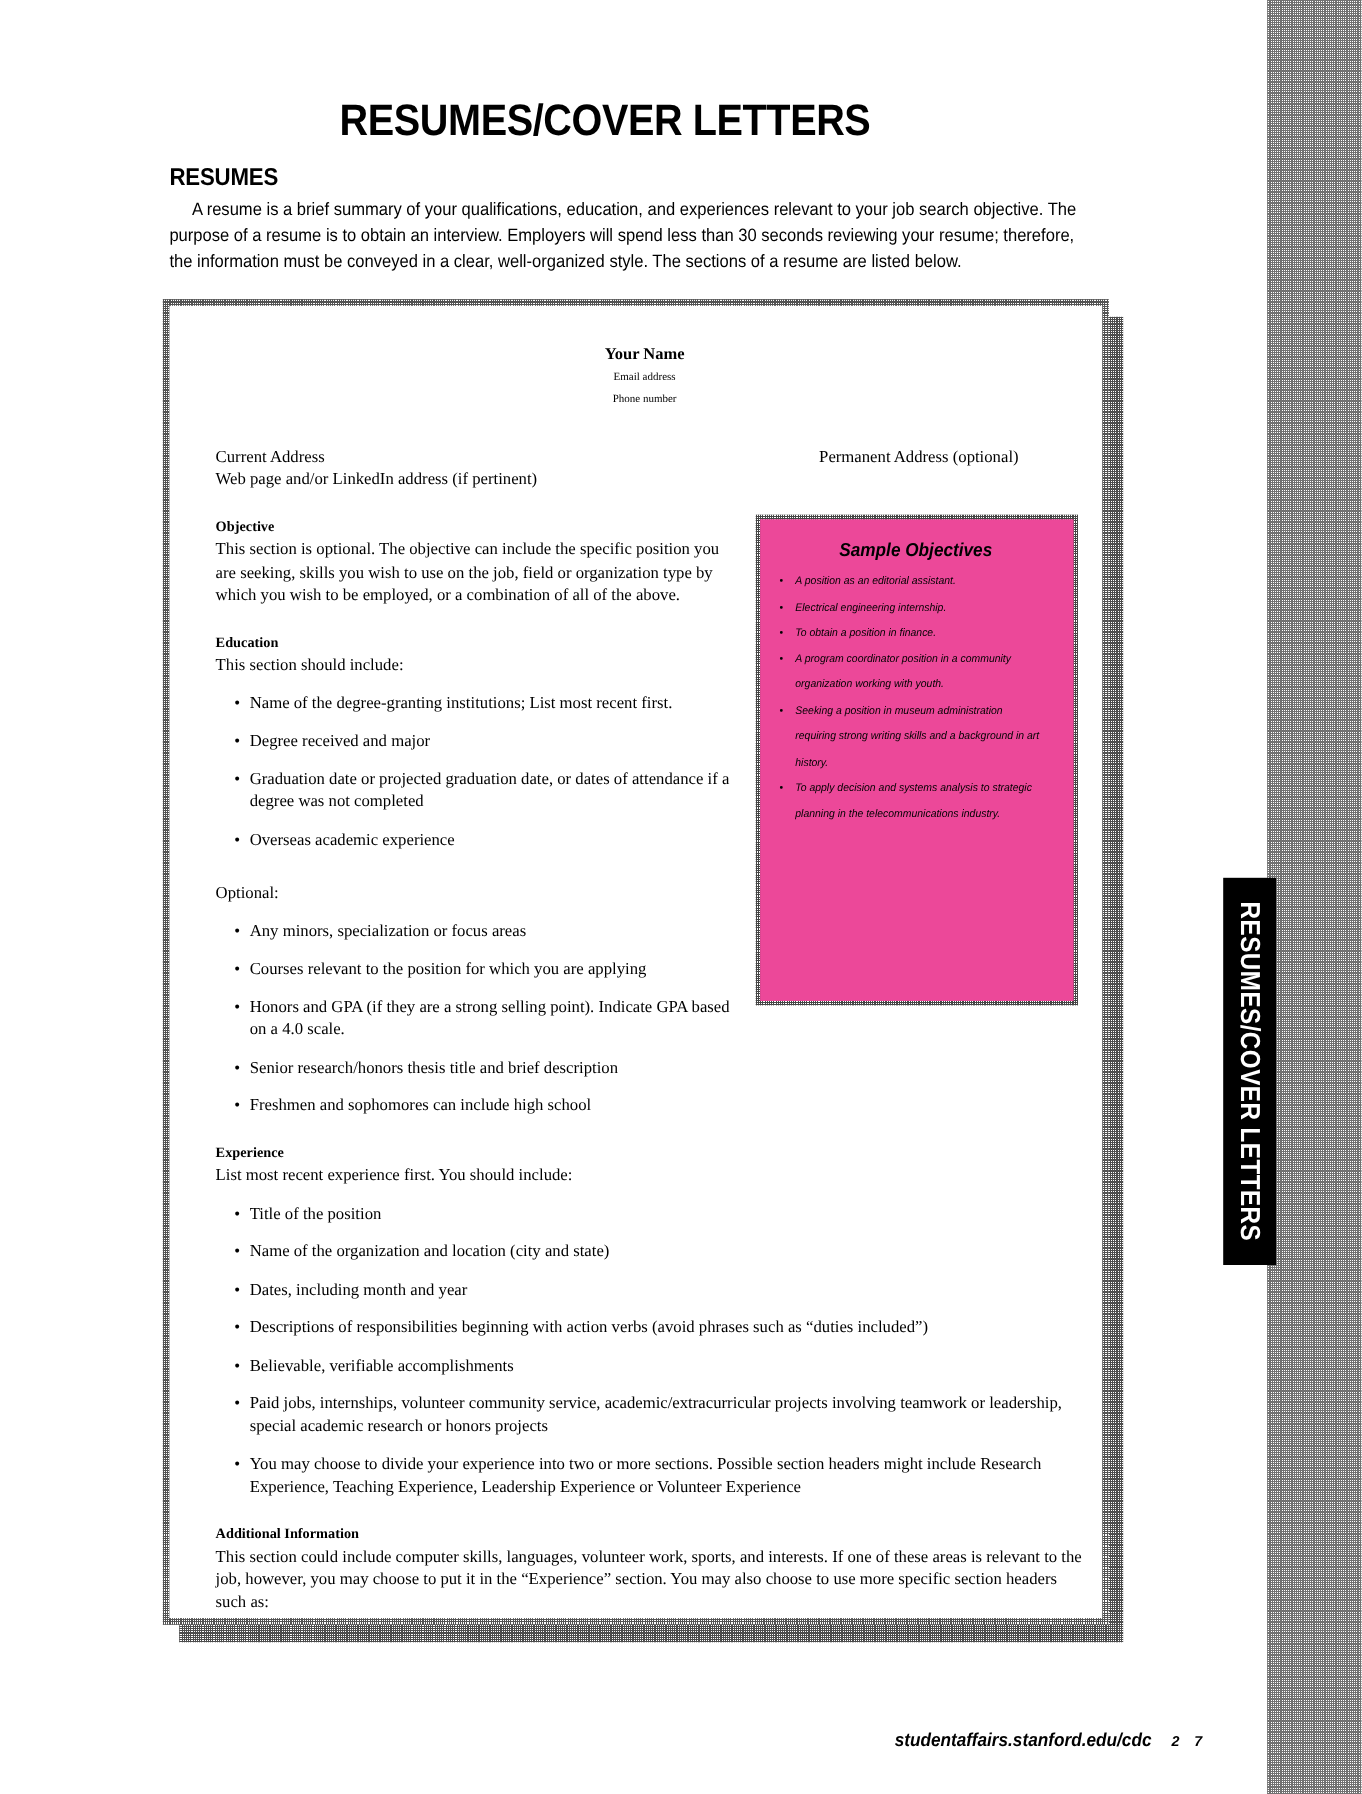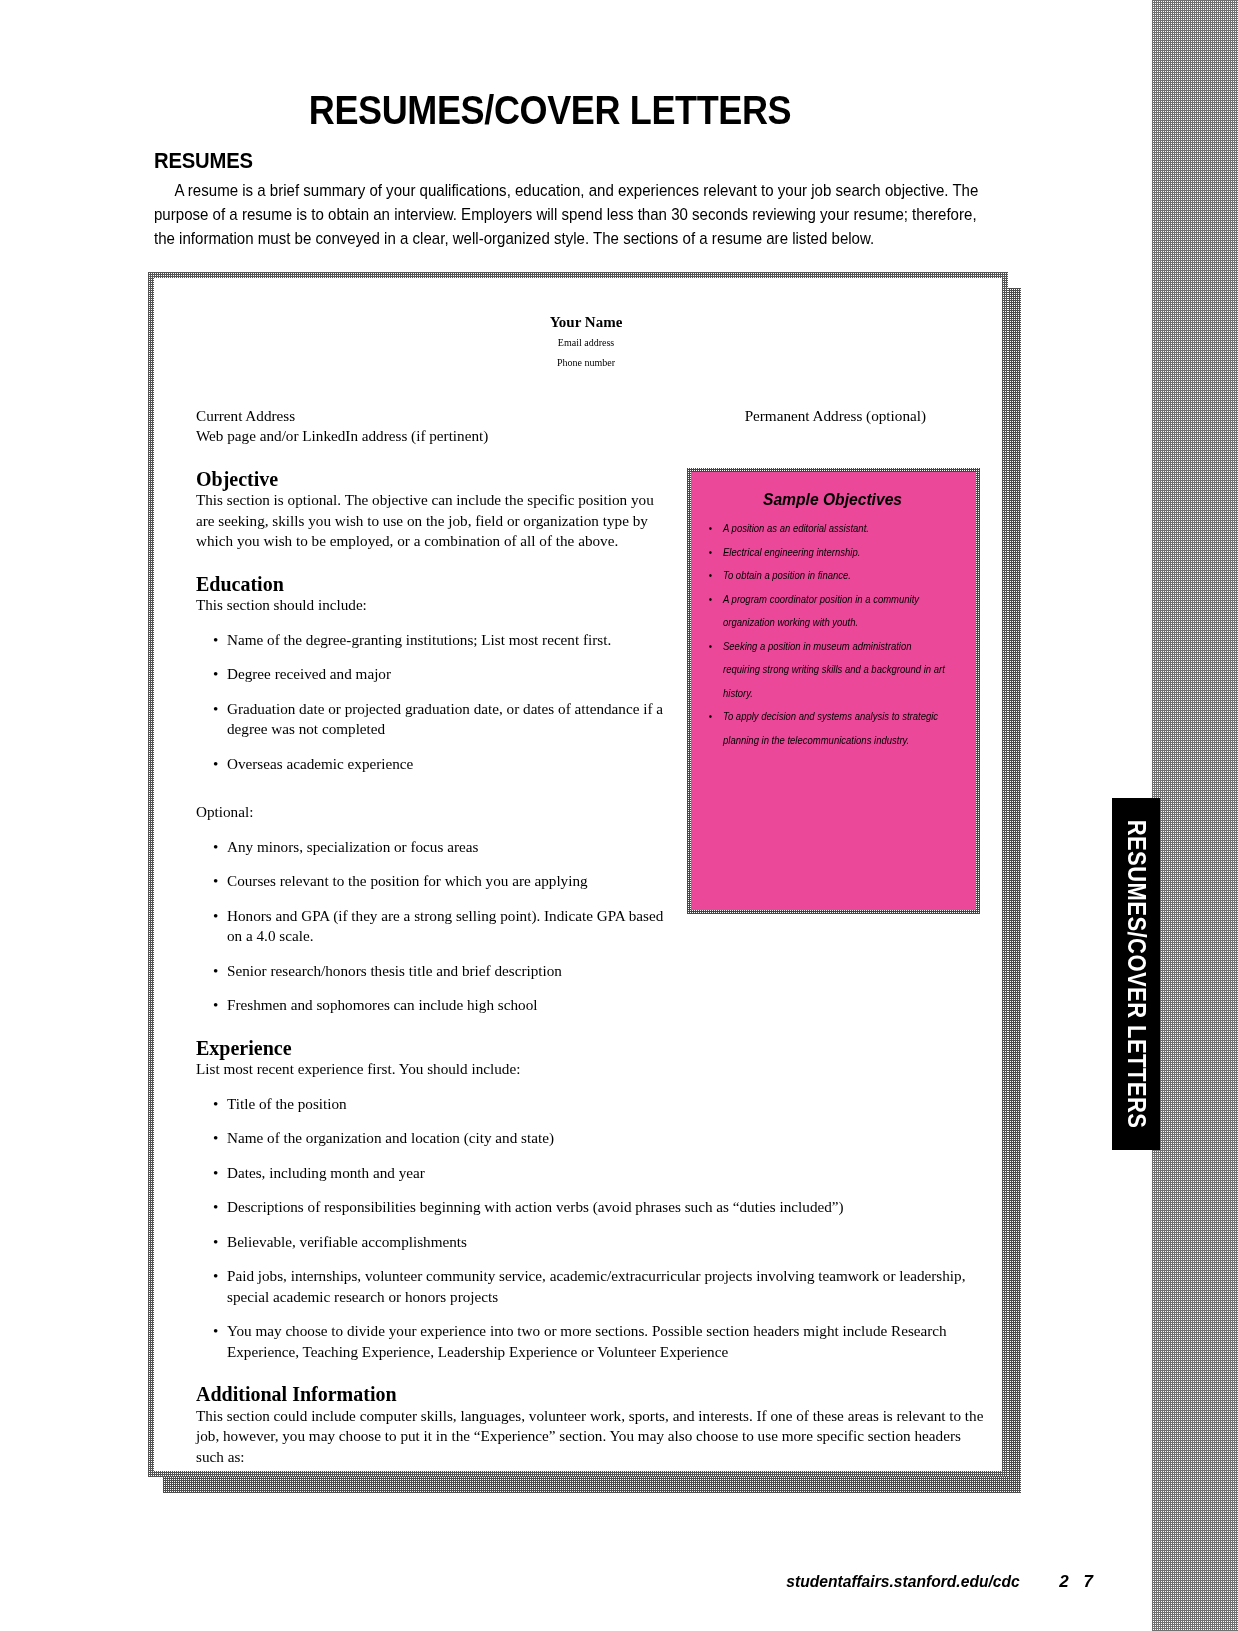--- a/index.html
+++ b/index.html
@@ -167,21 +167,21 @@
     justify-content: space-between;
     margin-top: 32px;
     width: 730px;
   }
   .addr-left { text-align: left; }
   .addr-right { text-align: right; }
 
   .sec { margin-top: 22px; }
   .sec-head {
     font-weight: bold;
-    font-size: 20px;
+    font-size: 13px;
     margin-bottom: 1px;
   }
   .sec p { margin: 0; }
   ul.r-list {
     margin: 0;
     padding-left: 17px;
     list-style: none;
   }
   ul.r-list li {
     position: relative;
@@ -272,22 +272,22 @@
     font-weight: bold;
     font-size: 17px;
   }
   .footer-url {
     display: inline-block;
     transform: scaleX(0.92);
     transform-origin: right center;
   }
   .footer-page {
     display: inline-block;
-    margin-left: 40px;
-    font-size: 17px;
+    margin-left: 18px;
+    font-size: 13px;
     letter-spacing: 5px;
     text-align: center;
   }
 </style>
 </head>
 <body>
 
 <div id="page">
 
   <div class="edge-strip"></div>

